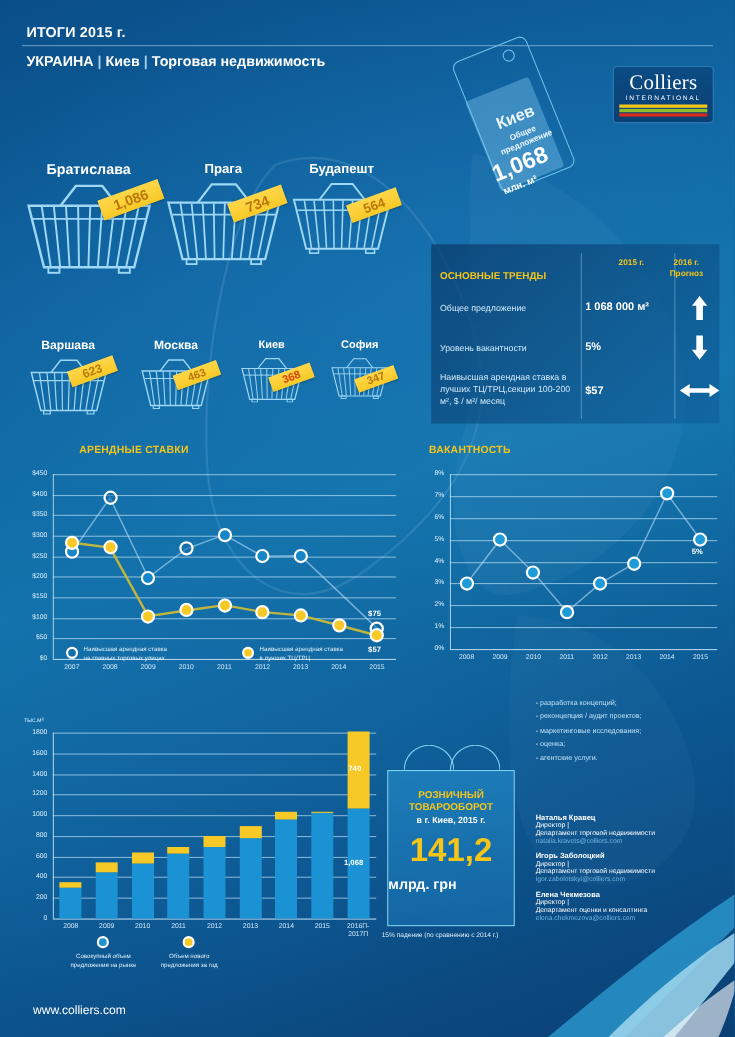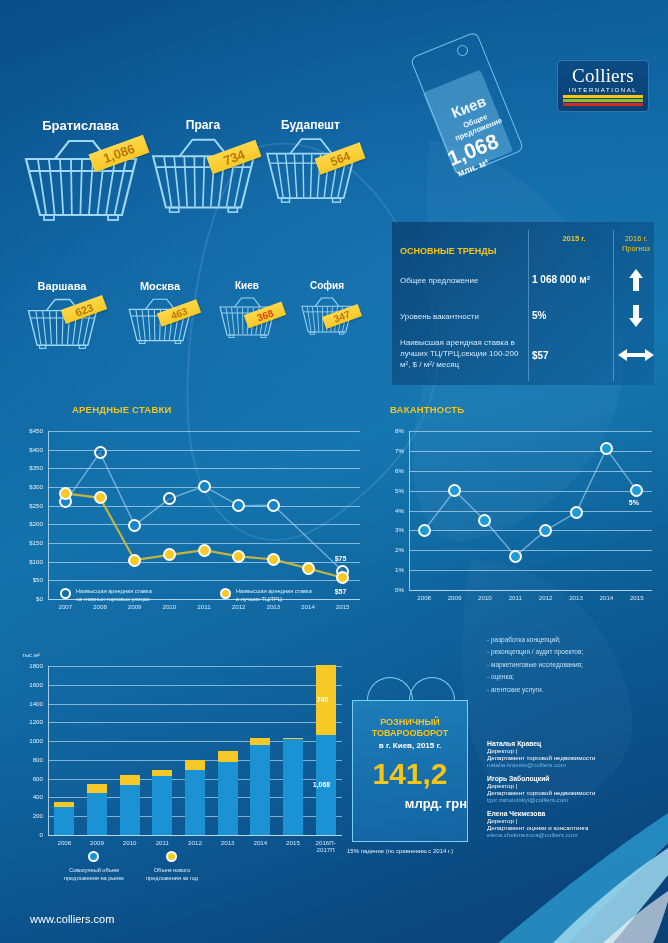--- a/index.html
+++ b/index.html
@@ -89,21 +89,21 @@
     color: #ffffff; font-size: 9px; font-weight: bold; text-align: center;
   }
 
   
   .sect-head {
     color: #f5c518; font-size: 9.5px; font-weight: bold; letter-spacing: .2px; line-height: 1.35;
   }
 
   
   .baskets { position: absolute; left: 0; top: 118px; width: 380px; }
-  .basket-item { position: absolute; }
+  .basket-item { position: absolute; margin-top: 28px; }
   .basket-name {
     position: absolute; left: 0; width: 100%; text-align: center;
     color: #ffffff; font-weight: bold;
   }
   .price-chip {
     position: absolute;
     background: linear-gradient(180deg,#ffd74a 0%, #f7c927 100%);
     color: #b8770c; font-weight: bold;
     display: flex; align-items: center; justify-content: center;
     transform: rotate(-20deg);
@@ -118,22 +118,22 @@
   }
   .trends-title {
     position: absolute; left: 8px; top: 24px; width: 130px;
     color: #f5c518; font-size: 9px; font-weight: bold;
   }
   .trends-col1 {
     position: absolute; left: 140px; top: 12px; width: 84px; text-align: center;
     color: #f5c518; font-size: 7.5px; font-weight: bold;
   }
   .trends-col2 {
-    position: absolute; left: 224px; top: 12px; width: 40px; text-align: center;
-    color: #f5c518; font-size: 7.5px; font-weight: normal; line-height: 1.3;
+    position: absolute; left: 212px; top: 12px; width: 40px; text-align: center;
+    color: #f5c518; font-size: 7.5px; font-weight: bold; line-height: 1.3;
   }
   .tv-line { position: absolute; top: 8px; bottom: 4px; width: 1px; background: rgba(150,200,235,.45); }
   .trow { position: absolute; left: 8px; width: 130px; color: #cfe8fa; font-size: 8px; line-height: 1.35; }
   .tval { position: absolute; width: 84px; left: 140px; color: #ffffff; font-size: 10px; font-weight: bold; }
   .tarrow { position: absolute; left: 224px; width: 40px; text-align: center; }
 
   
   .chart-box { position: absolute; }
   .axis-lbl { position: absolute; color: #cfe8fa; font-size: 6px; }
   .ytick { position: absolute; color: #dff0fb; font-size: 6.2px; text-align: right; }
@@ -159,21 +159,21 @@
     background: linear-gradient(180deg, rgba(40,150,210,0.55) 0%, rgba(25,120,185,0.55) 100%);
     border: 1.5px solid #7fd0f0;
   }
   .bag-handle {
     position: absolute; width: 46px; height: 24px; border: 1.5px solid #7fd0f0;
     border-bottom: none; border-radius: 24px 24px 0 0; top: -24px;
   }
   .bag-t1 { position: absolute; left: 0; right: 0; top: 16px; text-align: center; color: #f5c518; font-size: 9px; font-weight: bold; line-height: 1.25; }
   .bag-t2 { position: absolute; left: 0; right: 0; top: 40px; text-align: center; color: #ffffff; font-size: 8px; font-weight: bold; }
   .bag-big { position: absolute; left: 0; right: 0; top: 56px; text-align: center; color: #f5c518; font-size: 30px; font-weight: bold; }
-  .bag-unit { position: absolute; left: 0; right: 0; top: 95px; text-align: right; color: #ffffff; font-size: 13px; font-weight: bold; }
+  .bag-unit { position: absolute; left: 0; right: 0; top: 95px; text-align: left; color: #ffffff; font-size: 13px; font-weight: bold; }
   .bag-note { position: absolute; left: 347px; top: 848px; width: 128px; color: #dff0fb; font-size: 6px; line-height: 1.3; }
 
   
   .services { position: absolute; left: 487px; top: 630px; width: 172px; }
   .svc-title { color: #ffffff; font-size: 8.5px; font-weight: bold; line-height: 1.35; }
   .svc-item { color: #bfe0f5; font-size: 6.5px; margin-top: 5.5px; }
   .contacts { position: absolute; left: 487px; top: 740px; width: 175px; }
   .c-name { color: #ffffff; font-size: 6.8px; font-weight: bold; }
   .c-role { color: #ffffff; font-size: 6.2px; }
   .c-dept { color: #ffffff; font-size: 6.2px; }
@@ -190,20 +190,31 @@
 <div class="page">
 
   <div class="map-deco">
     <svg viewBox="0 0 668 943" preserveAspectRatio="none">
       <path d="M250 150 C330 120, 400 200, 430 300 C460 400, 400 470, 330 520 C260 570, 200 520, 190 440 C180 360, 200 200, 250 150 Z" fill="none" stroke="#bfe4ff" stroke-width="2"></path>
       <path d="M430 140 C520 160, 600 230, 620 330 C640 430, 560 520, 470 540 C420 552, 400 470, 420 400 C440 330, 420 200, 430 140 Z" fill="#bfe4ff" opacity="0.35"></path>
       <path d="M470 560 C540 560, 610 610, 630 700 C645 770, 580 820, 520 800 C470 784, 450 700, 470 560 Z" fill="#bfe4ff" opacity="0.28"></path>
     </svg>
   </div>
 
+  <div class="header">
+    <div class="hdr-title">ИТОГИ 2015 г.</div>
+    <div class="hdr-rule"></div>
+    <div class="hdr-sub">
+      <span>УКРАИНА</span>
+      <span class="sep">|</span>
+      <span class="light">Киев</span>
+      <span class="sep">|</span>
+      <span class="light">Торговая недвижимость</span>
+    </div>
+  </div>
 
   <div class="logo">
     <div class="logo-word">Colliers</div>
     <div class="logo-sub">INTERNATIONAL</div>
     <div class="logo-bars">
       <div style="background:#f5c518"></div>
       <div style="background:#8cbf2a"></div>
       <div style="background:#d52b1e"></div>
     </div>
   </div>

